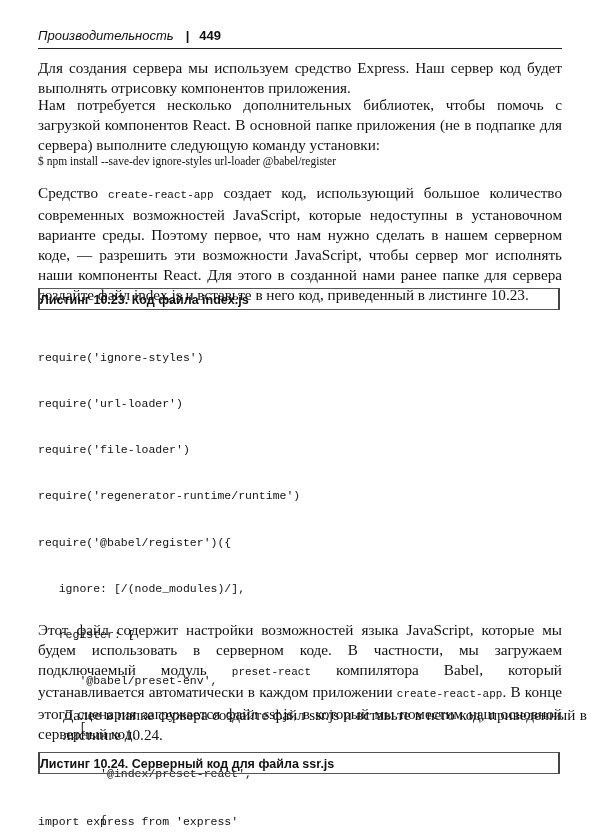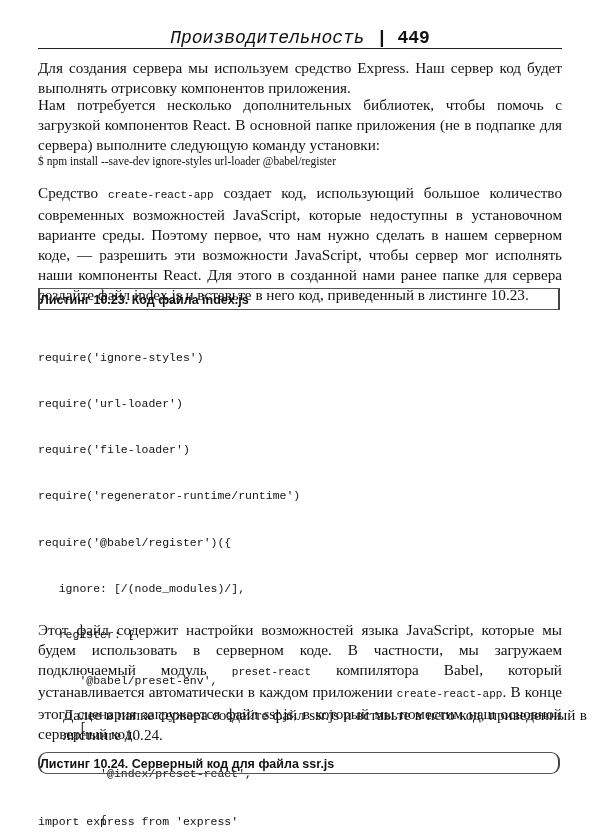--- a/index.html
+++ b/index.html
@@ -21,23 +21,23 @@
       top: 0;
       width: 524px;
     }
     .running-header {
       position: absolute;
       top: 28px;
       left: 0;
       width: 524px;
       height: 20px;
       border-bottom: 1.5px solid #222;
-      font-family: Liberation Mono, monospace;
-      font-size: 18px;
-      text-align: center;
+      font-family: Liberation Sans, sans-serif;
+      font-size: 13px;
+      text-align: left;
     }
     .running-header .section {
       font-style: italic;
     }
     .running-header .sep {
       display: inline-block;
       margin: 0 10px 0 12px;
       font-weight: bold;
     }
     .running-header .pageno {
@@ -128,20 +128,20 @@
     
     
     
     
   </div>
 
   <p class="para" style="top:620px;"><span>Этот файл содержит настройки возможностей языка JavaScript, которые мы будем использовать в серверном коде. В частности, мы загружаем подключаемый модуль </span><span class="mono-inline">preset-react</span><span> компилятора Babel, который устанавливается автоматически в каждом приложении </span><span class="mono-inline">create-react-app</span><span>. В конце этого сценария загружается файл ssr.js, в который мы поместим наш основной серверный код.</span></p>
 
   <p class="para" style="top:705px;margin-left:25px;">Далее в папке сервера создайте файл ssr.js и вставьте в него код, приведенный в листинге 10.24.</p>
 
-  <div class="listing-title" style="top:752px;border-radius:9px;">Листинг 10.24. Серверный код для файла ssr.js</div>
+  <div class="listing-title" style="top:752px;">Листинг 10.24. Серверный код для файла ssr.js</div>
 
   <div class="code" style="top:783px;">
     <span class="code-line">import express from 'express'</span>
     
   </div>
 
 </div>
 
 </body></html>

